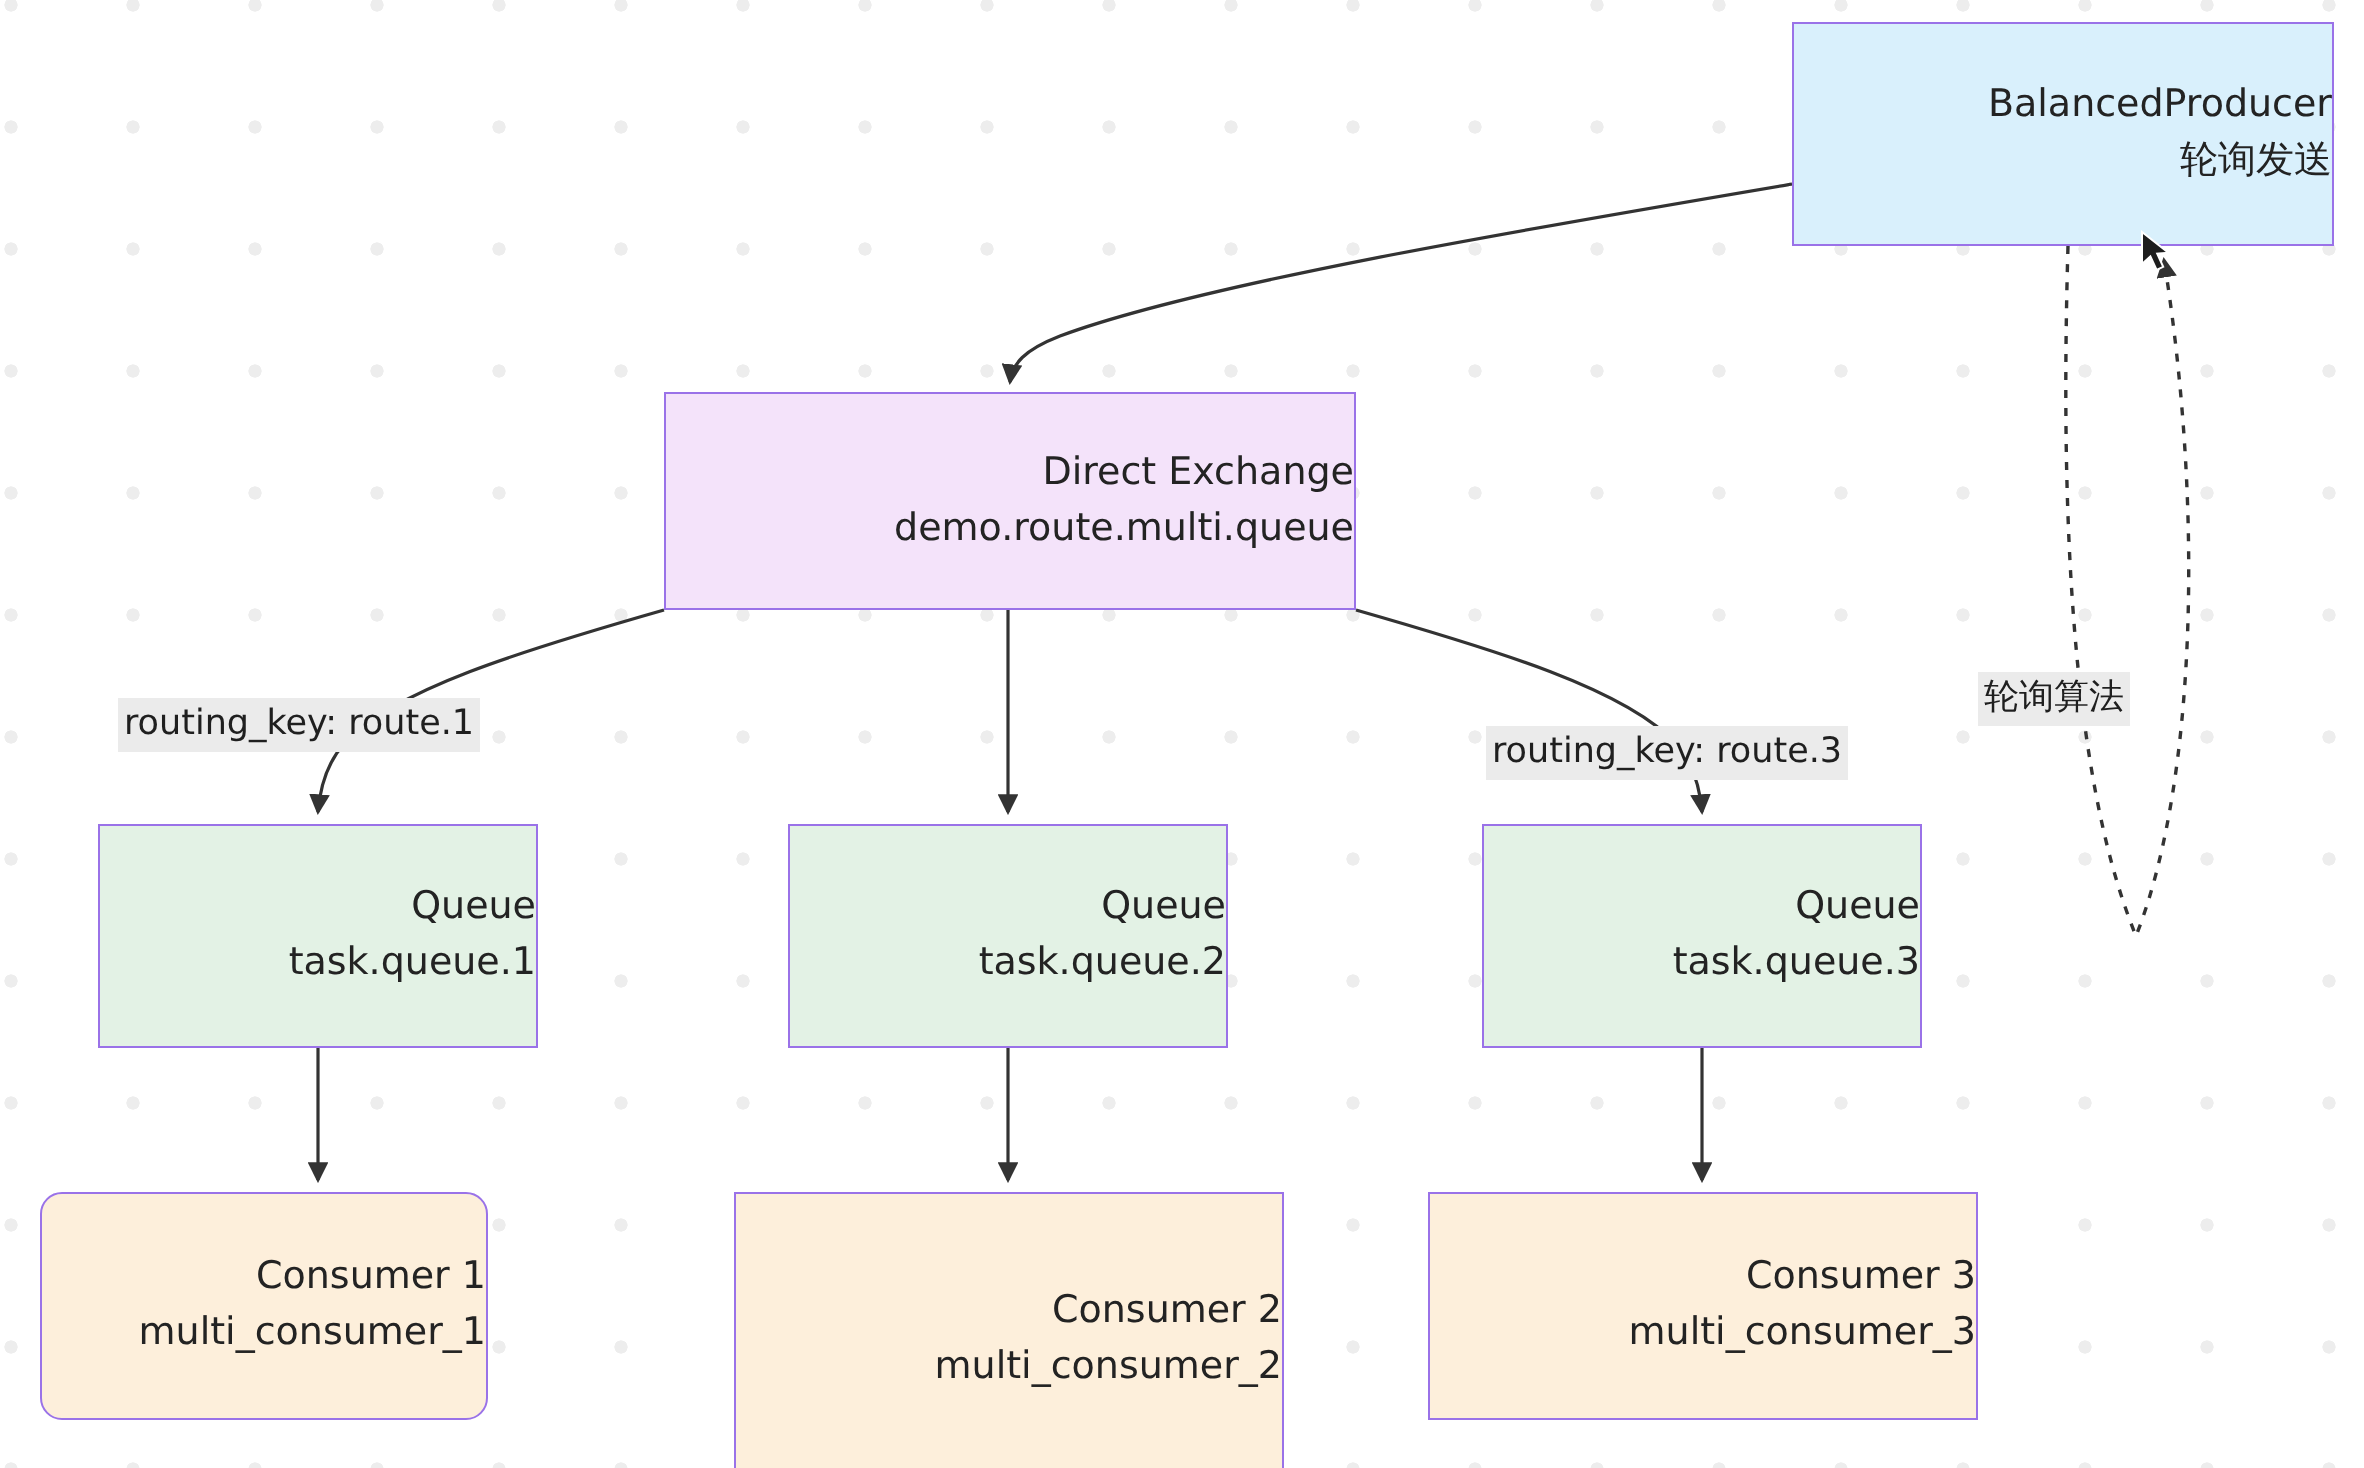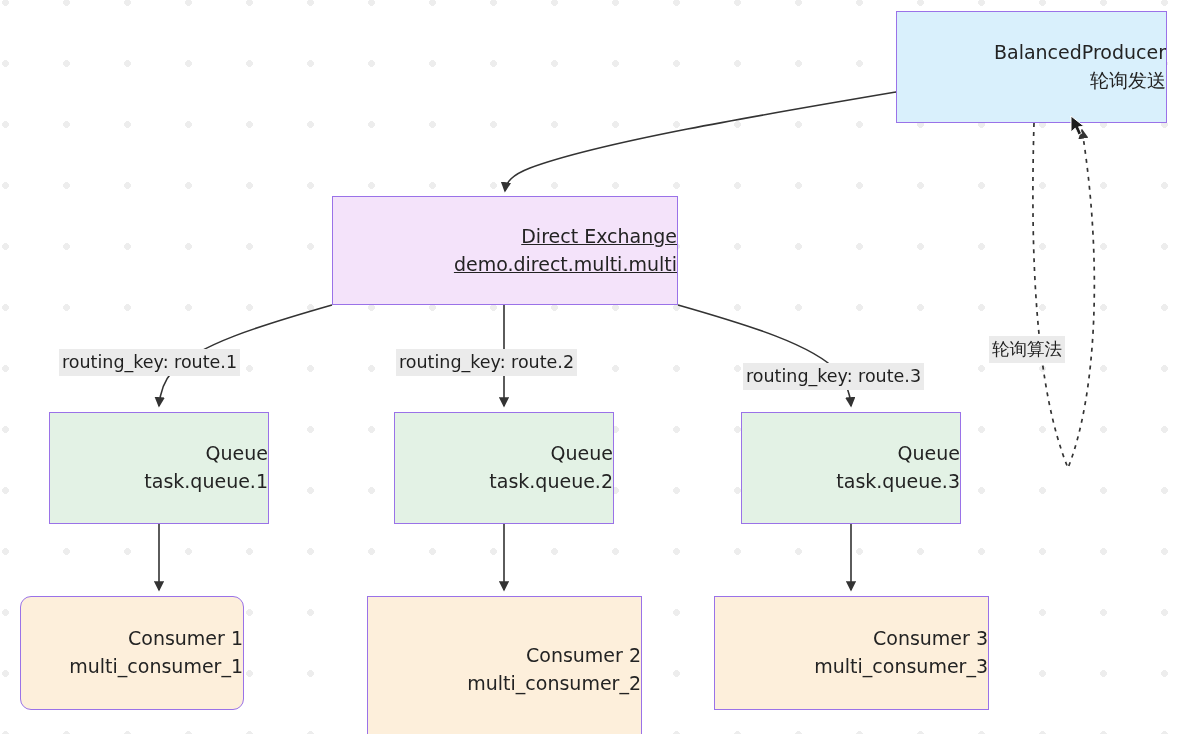--- a/index.html
+++ b/index.html
@@ -34,21 +34,21 @@
     align-items: flex-end;
     justify-content: center;
     text-align: center;
     color: #232323;
     font-size: 19px;
     line-height: 1.45;
     z-index: 3;
   }
   .node .l1, .node .l2 { display: block; white-space: nowrap; }
   .node-producer { background: #d9f0fc; }
-  .node-exchange { background: #f4e3fa; text-decoration: underline; }
+  .node-exchange { background: #f4e3fa; }
   .node-queue    { background: #e3f2e5; }
   .node-consumer { background: #fdefdb; }
 
   .edge-label {
     position: absolute;
     background: #ebebeb;
     color: #1f1f1f;
     font-size: 17.5px;
     line-height: 1.3;
     padding: 2px 3px;
@@ -87,21 +87,21 @@
     <path d="M 1034 123 C 1030 260, 1036 390, 1068 468 C 1098 392, 1102 255, 1082 130" fill="none" stroke="#333333" stroke-width="1.7" stroke-dasharray="4 5" marker-end="url(#arrowd)"></path>
   </svg>
 
   <div class="node node-producer" style="left:896px; top:11px; width:271px; height:112px;">
     <span class="l1">BalancedProducer</span>
     <span class="l2">轮询发送</span>
   </div>
 
   <div class="node node-exchange" style="left:332px; top:196px; width:346px; height:109px;">
     <span class="l1">Direct Exchange</span>
-    <span class="l2">demo.direct.multi.multi</span>
+    <span class="l2">demo.route.multi.queue</span>
   </div>
 
   <div class="node node-queue" style="left:49px; top:412px; width:220px; height:112px;">
     <span class="l1">Queue</span>
     <span class="l2">task.queue.1</span>
   </div>
   <div class="node node-queue" style="left:394px; top:412px; width:220px; height:112px;">
     <span class="l1">Queue</span>
     <span class="l2">task.queue.2</span>
   </div>
@@ -117,21 +117,20 @@
   <div class="node node-consumer" style="left:367px; top:596px; width:275px; height:148px;">
     <span class="l1">Consumer 2</span>
     <span class="l2">multi_consumer_2</span>
   </div>
   <div class="node node-consumer" style="left:714px; top:596px; width:275px; height:114px;">
     <span class="l1">Consumer 3</span>
     <span class="l2">multi_consumer_3</span>
   </div>
 
   <div class="edge-label" style="left:59px; top:349px;">routing_key: route.1</div>
-  <div class="edge-label" style="left:396px; top:349px;">routing_key: route.2</div>
   <div class="edge-label" style="left:743px; top:349px;margin-top:14px;">routing_key: route.3</div>
   <div class="edge-label" style="left:989px; top:336px;">轮询算法</div>
 
   <svg class="cursor-arrow" style="left:1070px; top:115px;" width="20" height="24" viewBox="0 0 20 24">
     <path d="M 1 1 L 1 17 L 5.2 13.2 L 8.3 20 L 11.6 18.4 L 8.6 11.8 L 14.2 11.4 Z" fill="#1d1d1d" stroke="#ffffff" stroke-width="1"></path>
   </svg>
 
 </div>
 
 </body></html>

